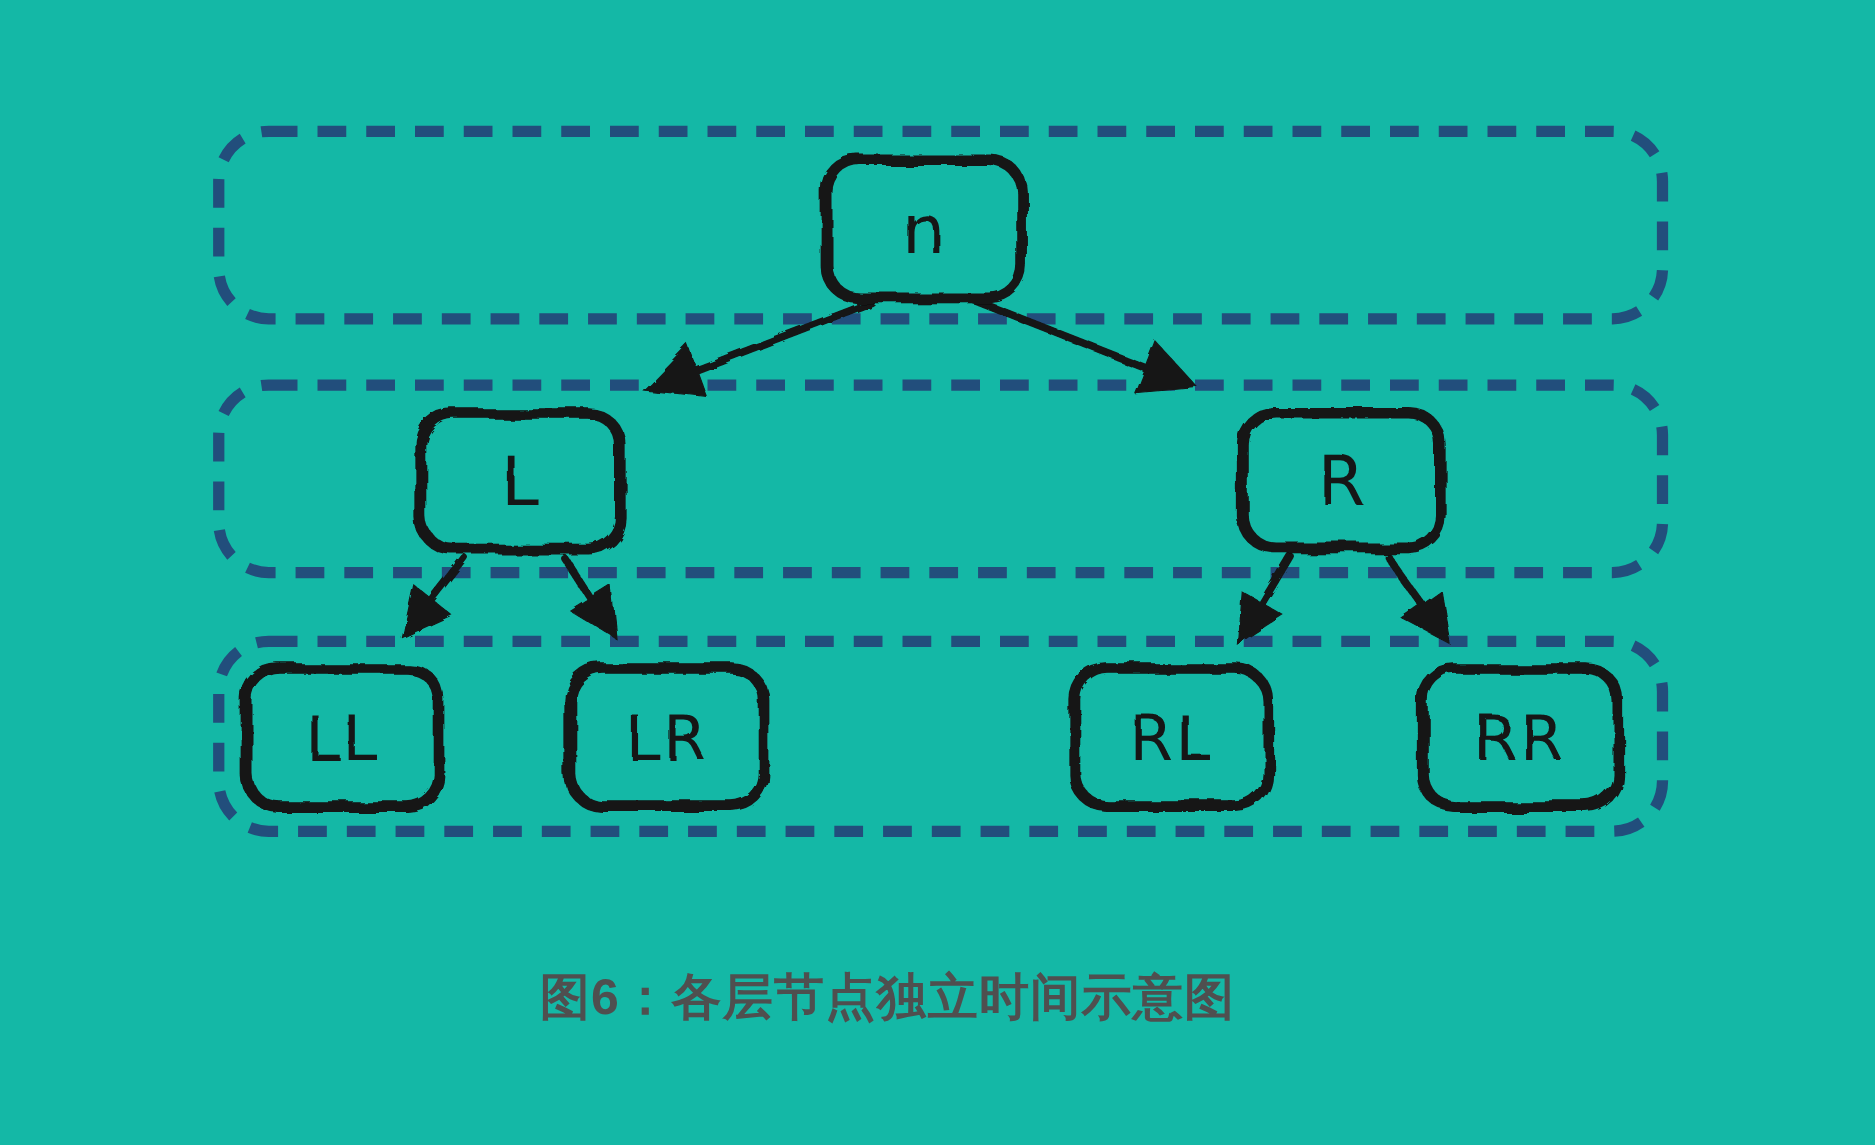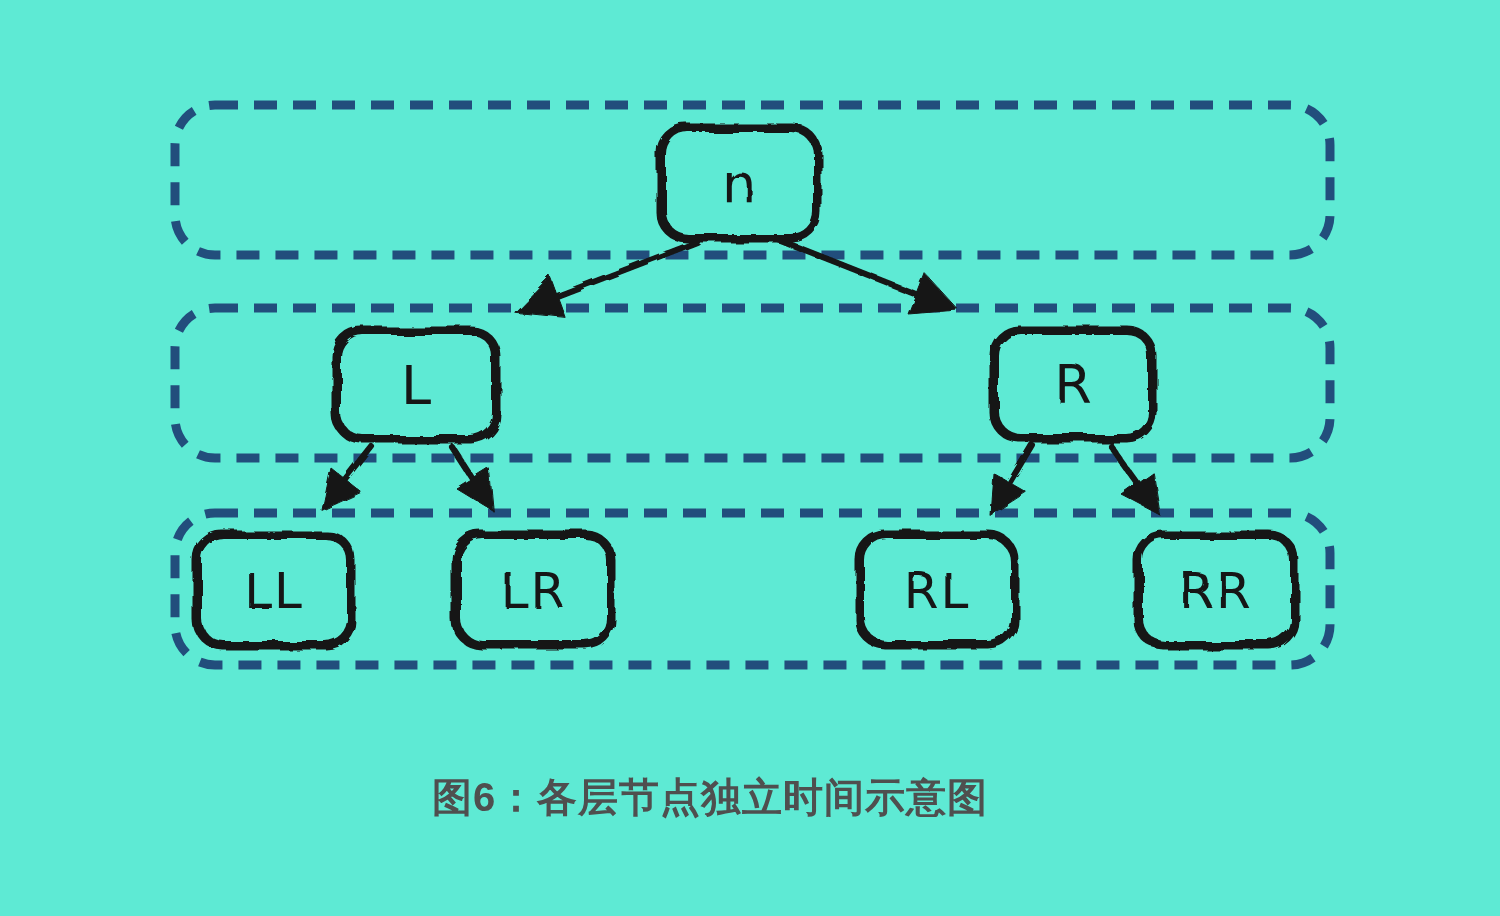--- a/index.html
+++ b/index.html
@@ -8,21 +8,21 @@
     width: 1500px;
     height: 916px;
     background: #ffffff;
     font-family: "DejaVu Sans", sans-serif;
     overflow: hidden;
   }
   .stage {
     position: relative;
     width: 1500px;
     height: 916px;
-    background: #5eead4;
+    background: #14b8a6;
   }
   svg.diagram {
     position: absolute;
     left: 0;
     top: 0;
   }
   .node-label {
     font-family: "DejaVu Sans", sans-serif;
     font-size: 54px;
     fill: #141414;

